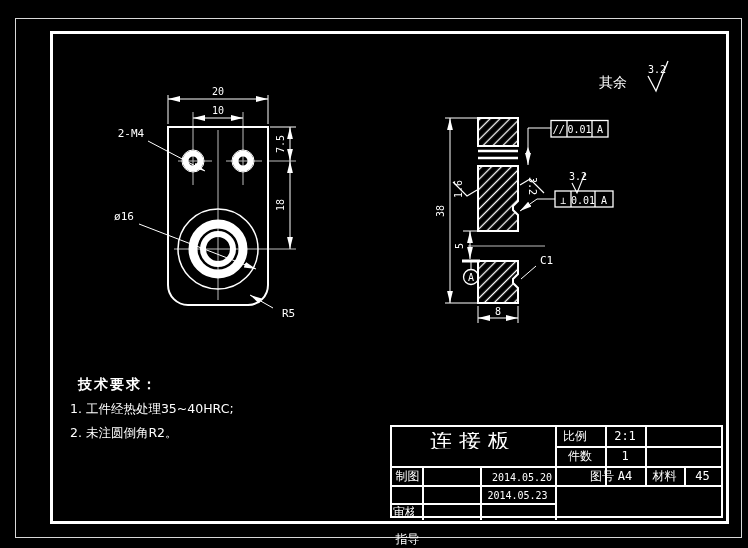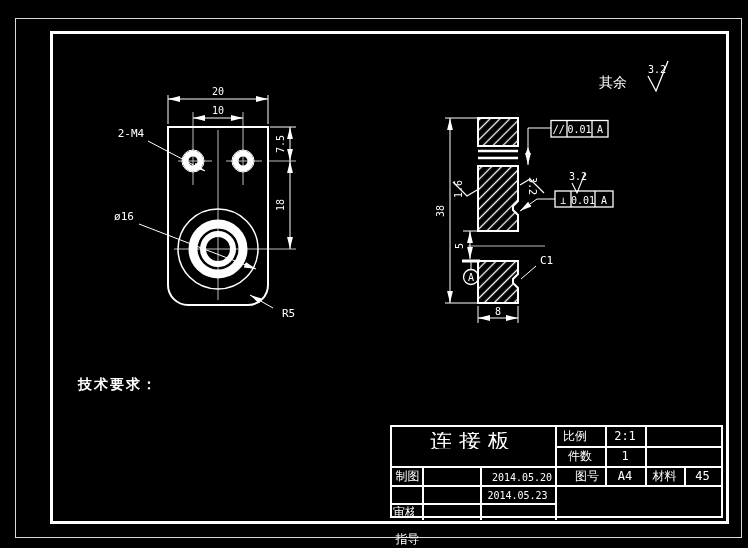--- a/index.html
+++ b/index.html
@@ -175,41 +175,43 @@
 
     <g>
       <text class="cjk" font-size="14" x="599" y="87">其余</text>
       <polyline points="648,76 656,91 668,61" fill="none" stroke="#fff" stroke-width="1.3"></polyline>
       <text class="dimtxt" font-size="9" x="657" y="73" text-anchor="middle">3.2</text>
     </g>
   </svg>
 
   <div class="techreq">
     <div class="t">技术要求：</div>
+    <div class="l">1. 工件经热处理35~40HRC;</div>
+    <div class="l">2. 未注圆倒角R2。</div>
   </div>
 
   <div class="tblock">
 
     <div class="tb-line" style="left:30px;top:39px;width:2px;height:54px;"></div>
     <div class="tb-line" style="left:88px;top:39px;width:2px;height:54px;"></div>
     <div class="tb-line" style="left:163px;top:0;width:2px;height:93px;"></div>
     <div class="tb-line" style="left:213px;top:0;width:2px;height:58px;"></div>
     <div class="tb-line" style="left:253px;top:0;width:2px;height:58px;"></div>
     <div class="tb-line" style="left:292px;top:39px;width:2px;height:19px;"></div>
     <div class="tb-line" style="left:163px;top:19px;width:166px;height:2px;"></div>
     <div class="tb-line" style="left:0;top:39px;width:329px;height:2px;"></div>
     <div class="tb-line" style="left:0;top:58px;width:329px;height:2px;"></div>
     <div class="tb-line" style="left:0;top:76px;width:163px;height:2px;"></div>
 
     <div class="tb-cell" style="left:0;top:5px;width:163px;font-size:22px;letter-spacing:7px;">连接板</div>
     <div class="tb-cell" style="left:163px;top:1px;width:40px;">比例</div>
     <div class="tb-cell mono" style="left:213px;top:1px;width:40px;">2:1</div>
     <div class="tb-cell" style="left:163px;top:21px;width:50px;">件数</div>
     <div class="tb-cell mono" style="left:213px;top:21px;width:40px;">1</div>
-    <div class="tb-cell" style="left:162px;top:41px;width:66px;">图号</div>
+    <div class="tb-cell" style="left:177px;top:41px;width:66px;">图号</div>
     <div class="tb-cell mono" style="left:213px;top:41px;width:40px;">A4</div>
     <div class="tb-cell" style="left:253px;top:41px;width:39px;">材料</div>
     <div class="tb-cell mono" style="left:292px;top:41px;width:37px;">45</div>
     <div class="tb-cell" style="left:1px;top:41px;width:29px;">制图</div>
     <div class="tb-cell mono" style="left:88px;top:42px;width:84px;font-size:10px;">2014.05.20</div>
     <div class="tb-cell" style="left:1px;top:60px;width:29px;margin-top:44px;">指导</div>
     <div class="tb-cell mono" style="left:88px;top:60px;width:75px;font-size:10px;">2014.05.23</div>
     <div class="tb-cell" style="left:1px;top:77px;width:21px;">审核</div>
   </div>
 

